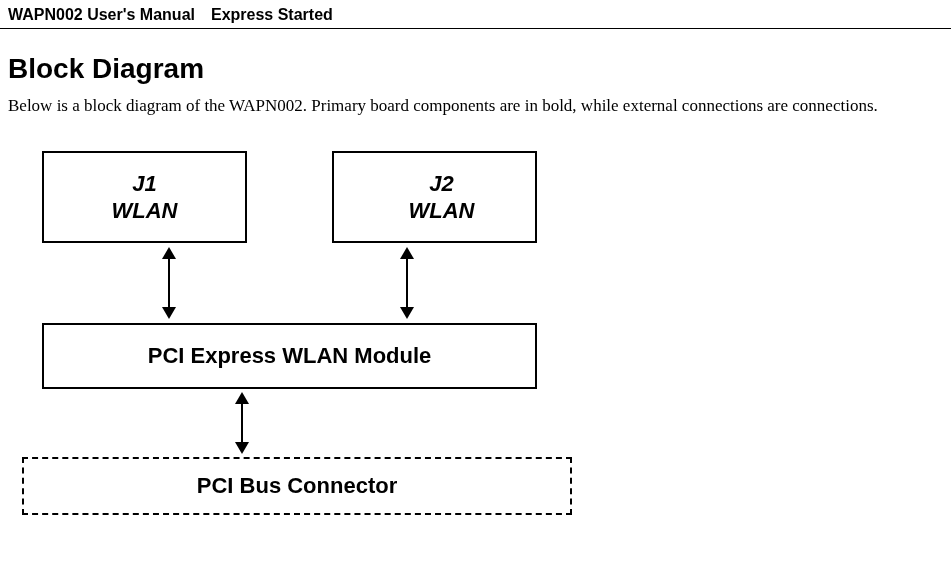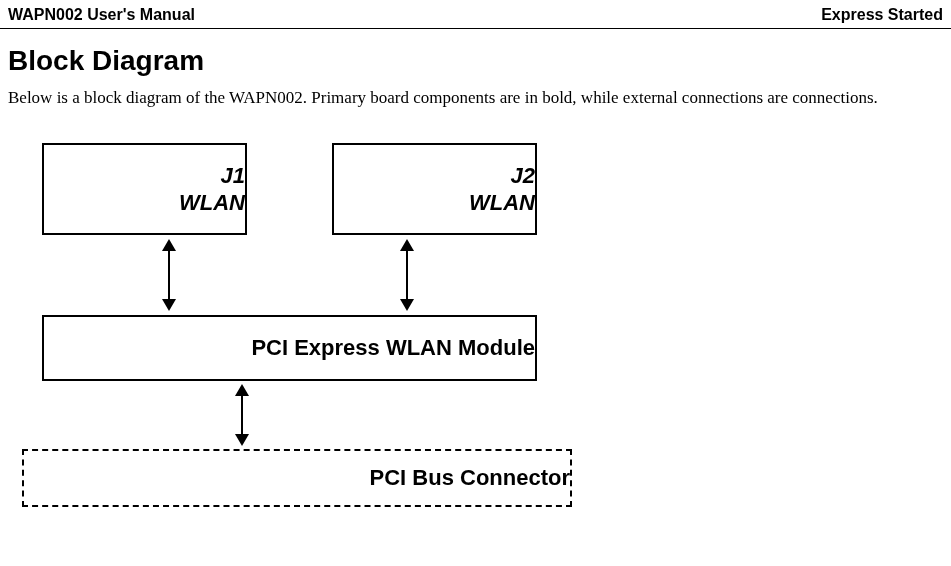--- a/index.html
+++ b/index.html
@@ -9,56 +9,57 @@
     }
     body {
       width: 951px;
       height: 566px;
       background: white;
       font-family: "Times New Roman", serif;
       padding: 0;
     }
     .header {
       display: flex;
-      justify-content: space-between;
       padding: 6px 8px 4px 8px;
       border-bottom: 1.5px solid black;
       font-family: Arial, sans-serif;
       font-weight: bold;
       font-size: 16px;
+      gap: 16px;
     }
     .content {
       padding: 16px 8px 8px 8px;
     }
     .section-title {
       font-family: Arial, sans-serif;
       font-weight: bold;
       font-size: 28px;
       margin-bottom: 10px;
+      margin-top: 8px;
     }
     .body-text {
       font-family: "Times New Roman", serif;
       font-size: 17px;
       line-height: 1.3;
       margin-bottom: 30px;
     }
     .diagram {
       position: relative;
       width: 560px;
       height: 370px;
       margin-left: 2px;
     }
     .box {
       position: absolute;
       border: 2.5px solid black;
       background: white;
       display: flex;
       flex-direction: column;
       justify-content: center;
-      align-items: flex-end;
+      align-items: center;
       font-family: Arial, sans-serif;
       font-weight: bold;
       font-style: italic;
       font-size: 22px;
       line-height: 1.25;
     }
     .box-j1 {
       left: 32px;
       top: 4px;
       width: 205px;

